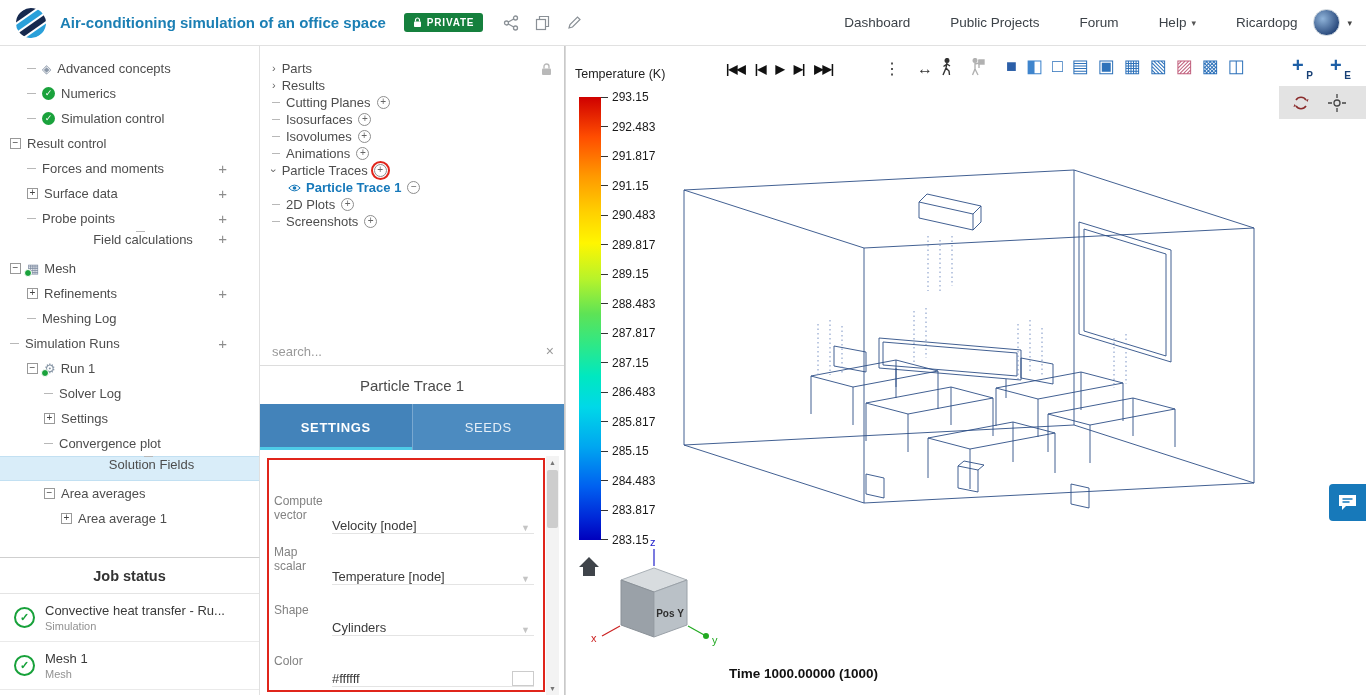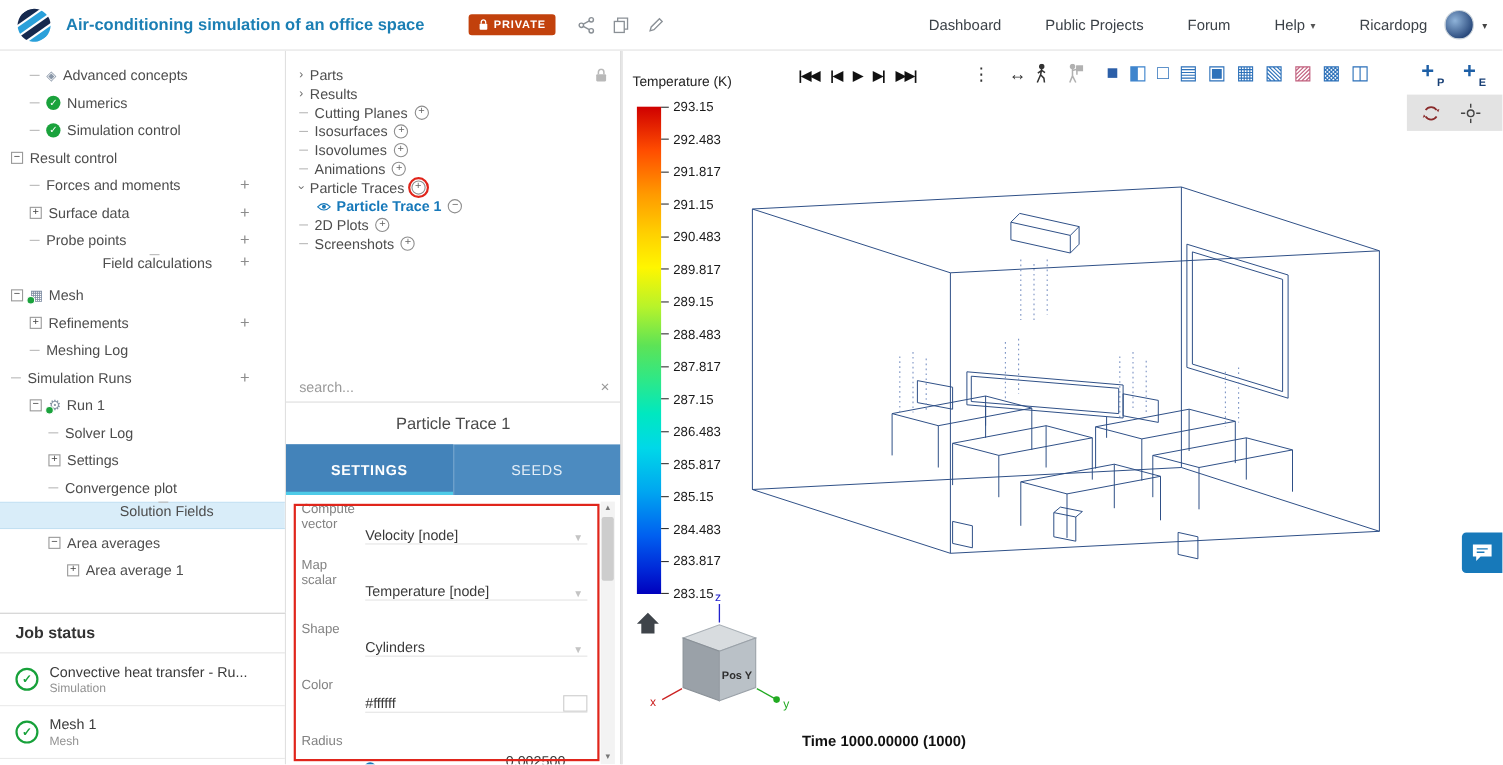--- a/index.html
+++ b/index.html
@@ -6,21 +6,21 @@
   html,body { margin:0; padding:0; }
   body {
     width:1366px; height:695px; overflow:hidden; position:relative;
     font-family:"Liberation Sans", sans-serif; background:#fff; -webkit-font-smoothing:antialiased;
   }
   
   .header { position:absolute; left:0; top:0; width:1366px; height:46px; background:#fff;
     border-bottom:1px solid #e1e1e1; display:flex; align-items:center; padding:0 14px; z-index:20; }
   .logo { width:34px; height:34px; flex:none; cursor:pointer; }
   .proj-title { font-size:15px; font-weight:bold; color:#1b7fb4; margin:0 0 0 12px; white-space:nowrap; }
-  .badge-private { margin-left:40px; background:#c2410c; color:#fff; font-size:10px; font-weight:bold;
+  .badge-private { margin-left:18px; background:#15803d; color:#fff; font-size:10px; font-weight:bold;
     letter-spacing:.8px; padding:4px 9px; border-radius:3px; display:flex; align-items:center; gap:5px; }
   .hicons { display:flex; gap:16px; margin-left:20px; align-items:center; }
   .hicon { cursor:pointer; display:flex; }
   .spacer { flex:1; }
   .nav { display:flex; gap:40px; font-size:13.5px; color:#3c4248; align-items:center; margin-right:16px; }
   .nav-item { cursor:pointer; display:flex; gap:5px; align-items:center; white-space:nowrap; }
   .nav-caret { font-size:9px; color:#555; }
   .avatar { width:27px; height:27px; border-radius:50%; flex:none; cursor:pointer;
     background:radial-gradient(circle at 35% 35%, #8fb3d9, #27477a 75%); border:1px solid #c9d2da; }
   .user-caret { margin-left:7px; font-size:9px; color:#444; cursor:pointer; }
@@ -37,21 +37,21 @@
   .ic-gear { font-size:13px; color:#8796a6; margin-right:5px; position:relative; line-height:1; flex:none; }
   .ic-mesh { font-size:13px; color:#7e8ca2; margin-right:5px; position:relative; line-height:1; flex:none; }
   .ic-gear::after, .ic-mesh::after { content:""; position:absolute; width:6px; height:6px; border-radius:50%;
     background:#1aa23c; border:1px solid #fff; left:-3px; bottom:-2px; }
   .ic-adv { font-size:12px; color:#8a97a8; margin-right:6px; line-height:1; flex:none; }
   .tlabel { white-space:nowrap; }
   .tadd { position:absolute; right:32px; color:#8c8c8c; font-size:15px; line-height:1; }
   
   .job-status { position:absolute; left:0; top:557px; width:260px; height:138px; background:#fff;
     border-top:1px solid #cfcfcf; border-right:1px solid #e0e0e0; }
-  .job-title { font-size:14.5px; font-weight:bold; color:#333; padding:10px 14px 9px; border-bottom:1px solid #e4e4e4; }
+  .job-title { font-size:14.5px; font-weight:bold; color:#333; padding:10px 14px 9px; border-bottom:1px solid #e4e4e4;text-align:center; }
   .job-row { display:flex; align-items:center; gap:10px; padding:9px 14px; border-bottom:1px solid #eaeaea; cursor:pointer; }
   .job-check { width:21px; height:21px; border-radius:50%; border:2px solid #17a13a; color:#17a13a; font-size:11px;
     font-weight:bold; display:flex; align-items:center; justify-content:center; flex:none; }
   .job-name { font-size:13px; color:#3a3a3a; white-space:nowrap; }
   .job-type { font-size:11px; color:#929292; margin-top:2px; }
   
   .mid-panel { position:absolute; left:260px; top:46px; width:305px; height:649px; background:#fff;
     border-right:1px solid #c9c9c9; overflow:hidden; }
   .post-tree { padding-top:14px; height:278px; position:relative; }
   .prow { height:17px; display:flex; align-items:center; font-size:13px; color:#4d4d4d; cursor:pointer; }
@@ -70,21 +70,21 @@
     color:#555; font-family:inherit; background:transparent; }
   .search-box input::placeholder { color:#9a9a9a; }
   .search-x { position:absolute; right:10px; top:5px; color:#999; font-size:14px; cursor:pointer; }
   .props-title { position:absolute; top:320px; left:0; width:100%; height:38px; display:flex; align-items:center;
     justify-content:center; font-size:15px; color:#4a4a4a; }
   .tabs { position:absolute; top:358px; left:0; width:100%; height:46px; display:flex; background:#4c8bc0; }
   .tab { flex:1; display:flex; align-items:center; justify-content:center; color:#e4eef7; font-size:13px;
     letter-spacing:.6px; cursor:pointer; }
   .tab.active { color:#fff; font-weight:bold; background:#4383ba; box-shadow:inset 0 -3px 0 #4ecbe8; }
   .tab + .tab { border-left:1px solid rgba(255,255,255,.25); }
-  .props-form { position:absolute; top:388px; left:0; width:100%; bottom:0; padding:10px 30px 0 14px; }
+  .props-form { position:absolute; top:427px; left:0; width:100%; bottom:0; padding:10px 30px 0 14px; }
   .frow { height:51px; display:flex; align-items:center; position:relative; }
   .flabel { width:58px; flex:none; font-size:12px; color:#828282; line-height:1.15; padding-right:4px; }
   .fval { flex:1; height:100%; display:flex; align-items:flex-end; border-bottom:1px solid #e4e4e4; position:relative;
     font-size:13px; color:#3a3a3a; padding-right:20px; }
   .fval.noline { border-bottom:none; }
   .fchev { position:absolute; right:4px; font-size:9px; color:#c4c4c4; }
   .swatch { position:absolute; right:0; width:22px; height:15px; background:#fff; border:1px solid #ccc; cursor:pointer; }
   .slider { flex:1; height:2px; background:#9e9e9e; position:relative; margin-right:12px; cursor:pointer; }
   .knob { position:absolute; left:-1px; top:-4.5px; width:11px; height:11px; border-radius:50%; background:#1779ba; }
   .fnum { width:62px; text-align:right; font-size:13px; color:#3a3a3a; }

